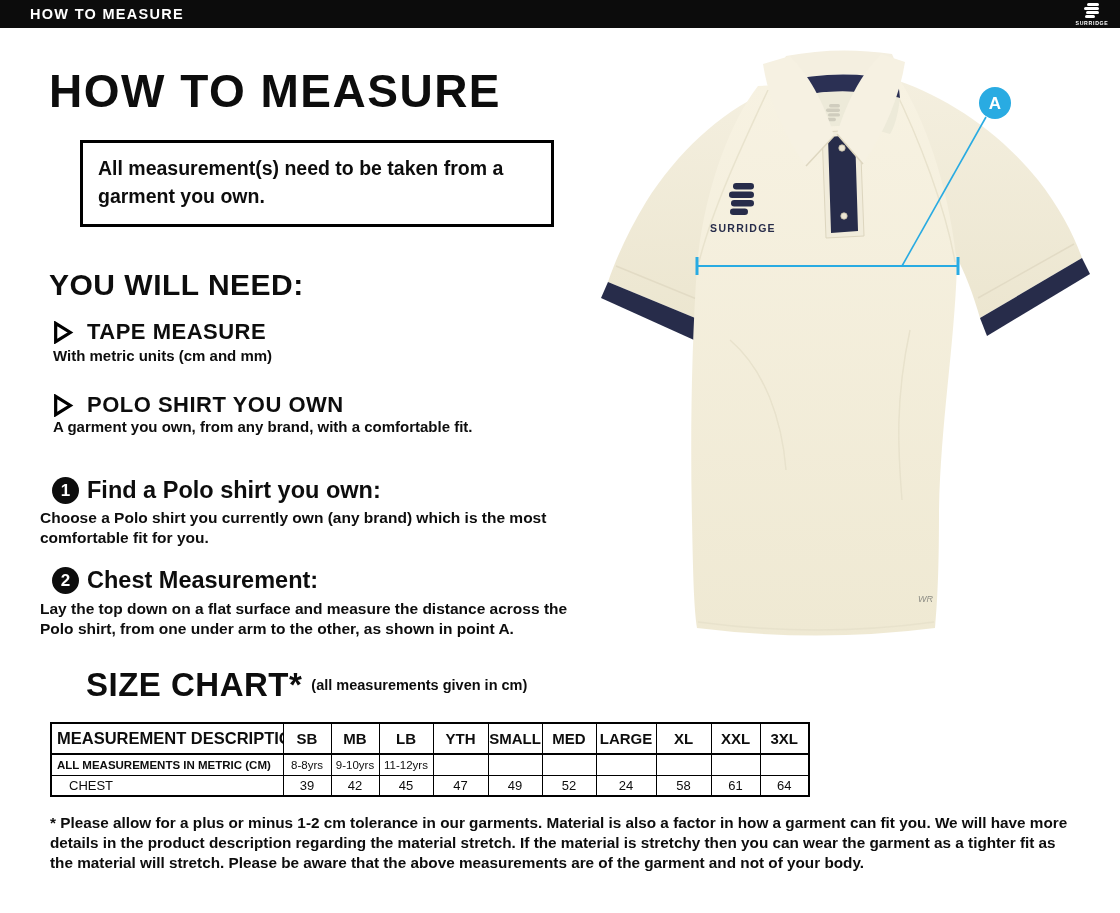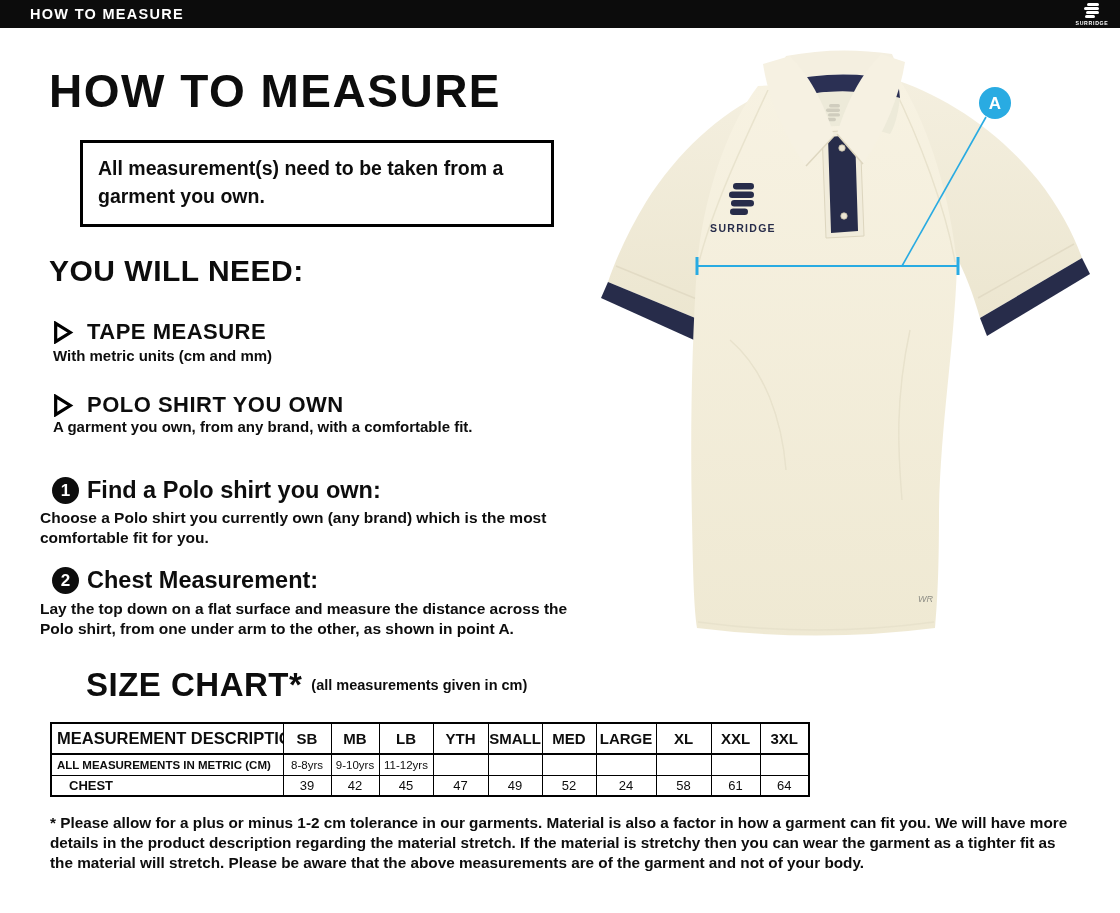--- a/index.html
+++ b/index.html
@@ -10,21 +10,21 @@
   
   .topbar { position:absolute; left:0; top:0; width:1120px; height:28px; background:#0c0c0c; }
   .topbar-title { position:absolute; left:30px; top:0; line-height:28px; color:#ffffff; font-size:14.5px; font-weight:bold; letter-spacing:1.3px; }
   .topbar-logo { position:absolute; right:6px; top:1px; }
   .topbar-logo text { fill:#ffffff; font-weight:bold; font-size:5.2px; letter-spacing:.7px; font-family:"Liberation Sans", sans-serif; }
 
   
   .page-title { position:absolute; left:49px; top:68px; font-size:46px; line-height:1; font-weight:bold; letter-spacing:1.5px; }
   .notice-box { position:absolute; left:52px; top:140px; width:474px; border:3px solid #000; padding:12px 15px 14px 15px;margin-left:28px; }
   .notice-box span { font-size:19.5px; font-weight:bold; line-height:1.42; }
-  .need-heading { position:absolute; left:49px; top:254px; font-size:30px; font-weight:bold; letter-spacing:.5px; }
+  .need-heading { position:absolute; left:49px; top:268px; font-size:30px; font-weight:bold; letter-spacing:.5px; }
   .need-item { position:absolute; left:52px; display:flex; align-items:center; gap:13px; }
   .need-item-1 { top:319px; } .need-item-2 { top:392px; }
   .need-title { font-size:22px; font-weight:bold; letter-spacing:.5px; }
   .need-desc { position:absolute; left:53px; font-size:15px; font-weight:bold; }
   .need-desc-1 { top:347px; } .need-desc-2 { top:418px; }
 
   .step-badge { position:absolute; left:52px; width:27px; height:27px; background:#0d0d0d; border-radius:50%; color:#fff; font-size:17px; font-weight:bold; text-align:center; line-height:27px; }
   .step-badge-1 { top:477px; } .step-badge-2 { top:567px; }
   .step-title { position:absolute; left:87px; font-size:23.5px; font-weight:bold; line-height:27px; }
   .step-title-1 { top:477px; } .step-title-2 { top:567px; }
@@ -35,21 +35,21 @@
   .sc-heading { font-size:33px; font-weight:bold; letter-spacing:.5px; }
   .sc-subheading { font-size:14.5px; font-weight:bold; margin-left:9px; }
 
   
   table.size-chart { position:absolute; left:50px; top:722px; width:758px; border-collapse:collapse; table-layout:fixed; border:2px solid #000; }
   .size-chart th, .size-chart td { border:1.5px solid #000; text-align:center; overflow:hidden; white-space:nowrap; }
   .size-chart thead th { height:31px; font-size:15px; font-weight:bold; border-bottom:2.5px solid #000; }
   .size-chart thead th.desc { font-size:16.5px; text-align:left; padding:0 5px; }
   .size-chart tbody tr { height:21px; }
   .size-chart .row-label { text-align:left; padding:0 5px; font-size:12px; font-weight:bold; }
-  .size-chart .row-label.plain { font-weight:bold;padding-left:17px; }
+  .size-chart .row-label.plain { font-weight:normal;padding-left:17px; }
   .size-chart tbody tr.r1 td { font-size:11.5px; }
   .size-chart tbody tr.r2 td { font-size:13px; }
 
   .footnote { position:absolute; left:50px; top:813px; width:1022px; font-size:15.3px; font-weight:bold; line-height:1.3; }
 
   
   .shirt-wrap { position:absolute; left:580px; top:30px; width:540px; height:620px; }
   .shirt-wrap svg { font-family:"Liberation Sans", sans-serif; }
   .brand-text { fill:#272c4a; font-weight:bold; font-size:10.5px; letter-spacing:1.3px; }
   .marker-text { fill:#ffffff; font-weight:bold; font-size:17px; }

